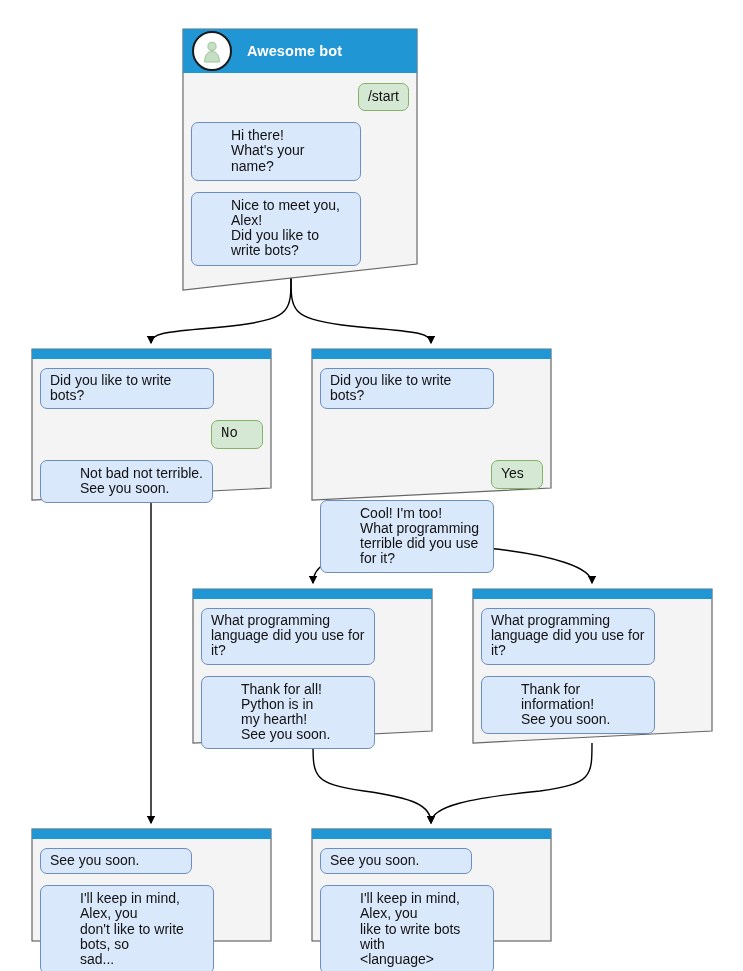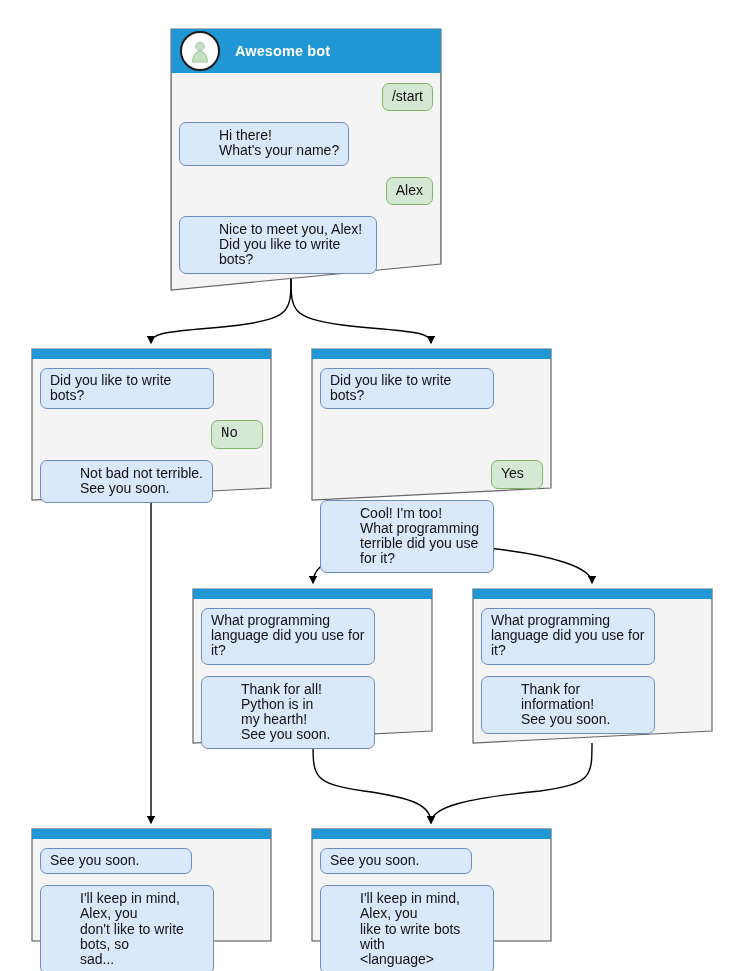--- a/index.html
+++ b/index.html
@@ -129,21 +129,21 @@
 
     <path d="M 431 500 C 431 533 431 541 382 548 C 325 555 313 568 313 583" fill="none" stroke="#000000" stroke-width="1.4" marker-end="url(#arrow)"></path>
 
     <path d="M 431 500 C 431 533 431 541 487 548 C 555 555 592 568 592 583" fill="none" stroke="#000000" stroke-width="1.4" marker-end="url(#arrow)"></path>
 
     <path d="M 313 743 C 313 776 313 784 364 791 C 415 798 431 806 431 823" fill="none" stroke="#000000" stroke-width="1.4" marker-end="url(#arrow)"></path>
 
     <path d="M 592 743 C 592 776 592 784 540 791 C 470 798 431 806 431 823" fill="none" stroke="#000000" stroke-width="1.4" marker-end="url(#arrow)"></path>
   </svg>
 
-  <div class="node" style="left:170px; top:28px; width:272px; height:264px;">
+  <div class="node" style="left:182px; top:28px; width:236px; height:264px;">
     <svg class="node-shape" viewBox="0 0 242 264" preserveAspectRatio="none">
       <polygon points="1,1 241,1 241,236 1,262" fill="#f4f4f4" stroke="#666666" stroke-width="1.2"></polygon>
       <polygon points="1,1 241,1 241,45 1,45" fill="#2196d4" stroke="none"></polygon>
     </svg>
     <div class="node-content">
       <div class="titlebar">
         <div class="avatar">
           <svg width="24" height="24" viewBox="0 0 24 24">
             <circle cx="12" cy="7.4" r="4.1" fill="#c6dfc4" stroke="#9cc49a" stroke-width="1"></circle>
             <path d="M4.6 23 C4.6 15.6 8 12.6 12 12.6 C16 12.6 19.4 15.6 19.4 23 Z" fill="#c6dfc4" stroke="#9cc49a" stroke-width="1"></path>
@@ -152,23 +152,20 @@
         <div class="bot-title">Awesome bot</div>
       </div>
       <div class="chat">
         <div class="msgrow user">
           <div class="bubble user">/start</div>
         </div>
         <div class="msgrow bot">
           <div class="bubble bot">Hi there!
 What's your name?</div>
         </div>
-        <div class="msgrow user">
-          <div class="bubble user">Alex</div>
-        </div>
         <div class="msgrow bot">
           <div class="bubble bot">Nice to meet you, Alex!
 Did you like to write bots?</div>
         </div>
       </div>
     </div>
   </div>
 
   <div class="node" style="left:31px; top:348px; width:241px; height:153px;">
     <svg class="node-shape" viewBox="0 0 241 153" preserveAspectRatio="none">

